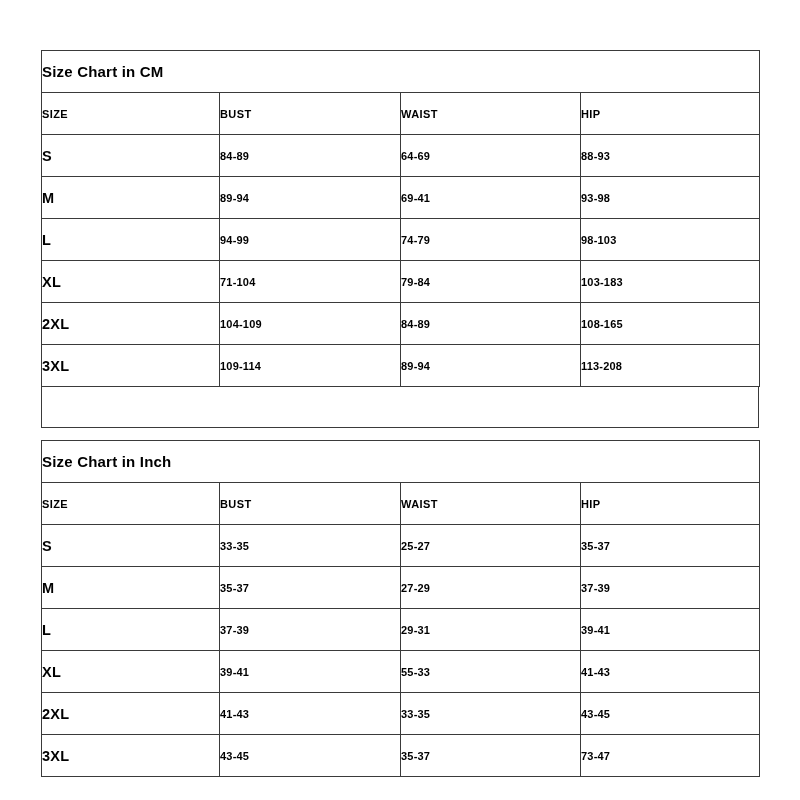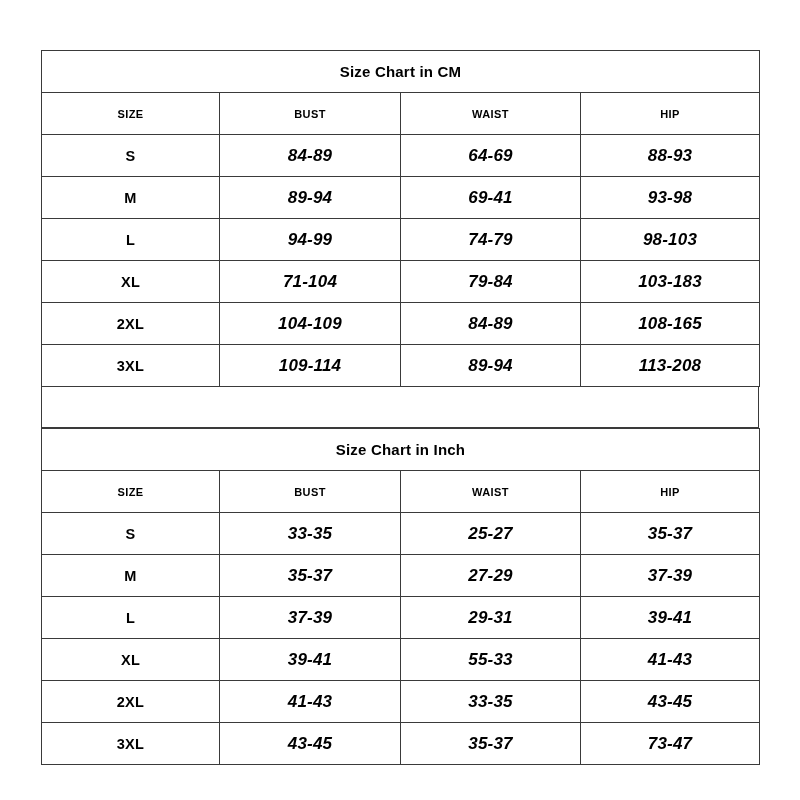--- a/index.html
+++ b/index.html
@@ -38,21 +38,21 @@
     table-layout: fixed;
     background: #ffffff;
   }
 
   table.size-table td,
   table.size-table th {
     border: 1.6px solid #3a3a3a;
     padding: 0;
     margin: 0;
     height: 41px;
-    text-align: center;
+    text-align: left;
     vertical-align: middle;
     font-weight: bold;
     color: #000000;
     background: #ffffff;
   }
 
   
   col.c-size  { width: 178px; }
   col.c-bust  { width: 181px; }
   col.c-waist { width: 180px; }
@@ -63,23 +63,22 @@
     letter-spacing: 0.2px;
     height: 40px;
   }
 
   .head-cell {
     font-size: 11px;
     letter-spacing: 0.4px;
   }
 
   .data-cell {
-    font-size: 17px;
+    font-size: 11px;
     letter-spacing: 0.2px;
-    font-style: italic;
   }
 
   .size-cell {
     font-size: 14.5px;
     letter-spacing: 0.3px;
   }
 
   
   .spacer-table {
     width: 100%;
@@ -89,21 +88,21 @@
   .spacer-table td {
     border: 1.6px solid #3a3a3a;
     border-top: none;
     height: 40px;
     background: #ffffff;
     padding: 0;
   }
 
   
   .table-inch {
-    margin-top: 0;
+    margin-top: 12px;
   }
   .table-inch td {
     border-top: none;
   }
   .table-inch tr:first-child td {
     border-top: 1.6px solid #3a3a3a;
   }
 </style>
 </head>
 <body>

